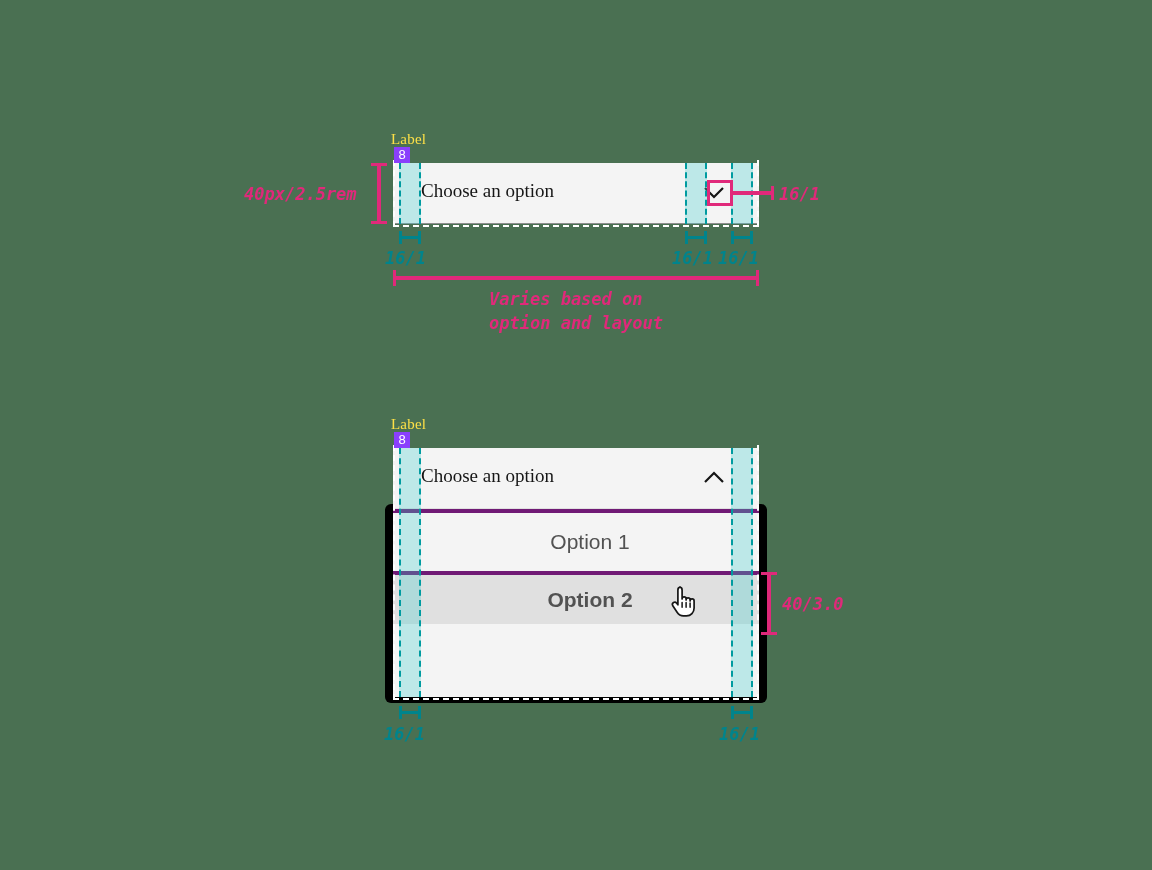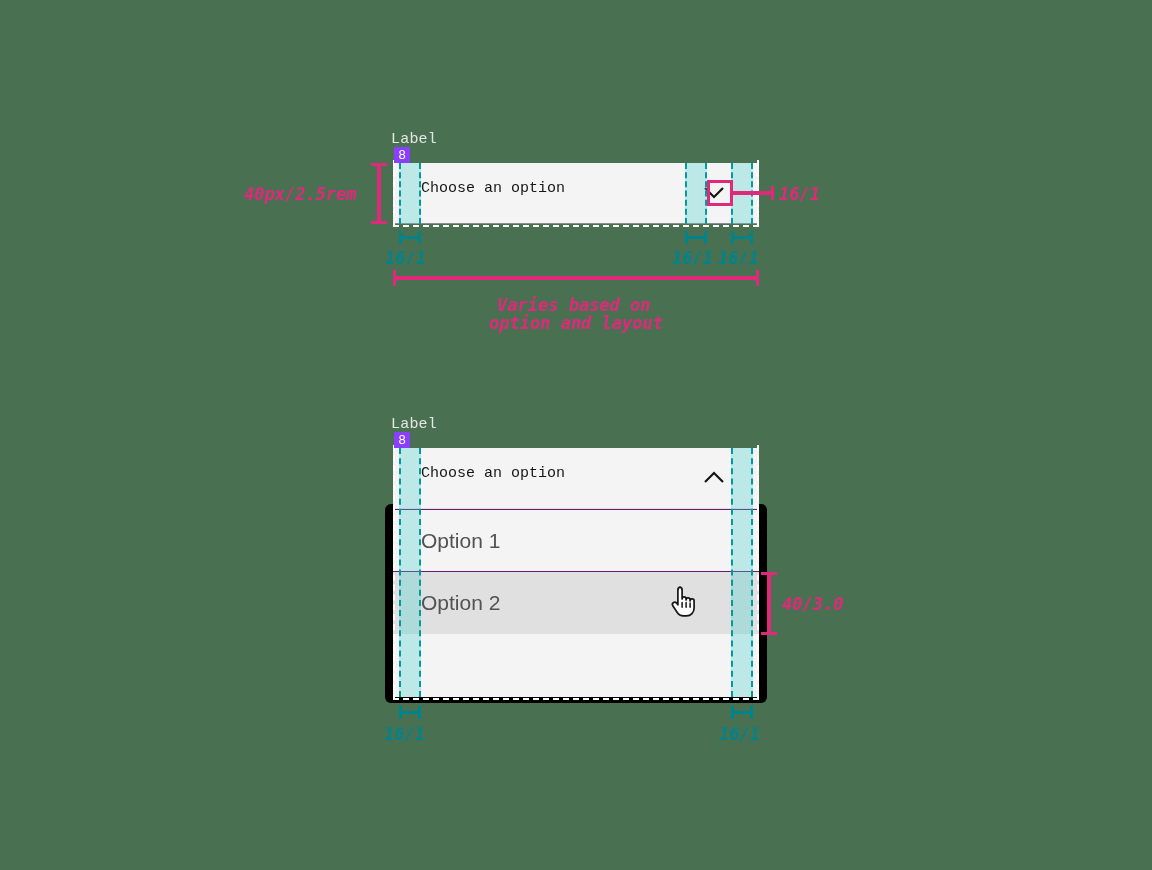--- a/index.html
+++ b/index.html
@@ -25,23 +25,23 @@
     font-family: "DejaVu Sans Mono", monospace;
     font-size: 17px;
     font-weight: 700;
     letter-spacing: 0px;
     white-space: pre;
     font-style: italic;
   }
   .anno-pink { color: #e0297a; }
   .anno-teal { color: #00848c; }
   .anno-label {
-    font-family: Liberation Mono, monospace;
+    font-family: Liberation Serif, serif;
     font-size: 15px;
-    color: #e5e5e5;
+    color: #fde047;
     letter-spacing: .2px;
   }
 
   
   .badge8 {
     background: #8a3ffc;
     color: #ffffff;
     font-family: "Liberation Sans", sans-serif;
     font-size: 13px;
     line-height: 15px;
@@ -53,38 +53,39 @@
 
   
   .field {
     background: #f4f4f4;
     border-bottom: 1px solid #8d8d8d;
     box-sizing: border-box;
     display: flex;
     align-items: center;
   }
   .field-text {
-    font-family: Liberation Mono, monospace;
-    font-size: 15px;
+    font-family: Liberation Serif, serif;
+    font-size: 19px;
     color: #161616;
     white-space: nowrap;
     text-align: center;
   }
 
   
   .menu {
     background: #f4f4f4;
     box-shadow: 0 3px 0 0 #000, 0 0 0 0 #000;
   }
   .menu-item {
     box-sizing: border-box;
     display: flex;
     align-items: center;
     background: #f4f4f4;
-    border-top: 1px solid #701a75;
+    border-top: 4px solid #701a75;
+    justify-content: center;
   }
   .menu-item.hovered { background: #e0e0e0; }
   .menu-item-text {
     font-family: "Liberation Sans", sans-serif;
     font-size: 21px;
     color: #525252;
     white-space: nowrap;
   }
 
   
@@ -232,21 +233,21 @@
       <div class="cap l"></div>
       <div class="cap r"></div>
   </div>
   <div class="abs anno-mono anno-teal" style="left:718px; top:248px;">16/1</div>
 
   <div class="abs measure-hp" style="left:393px; top:270px; width:366px; height:16px;">
     <div class="bar"></div>
       <div class="cap l"></div>
       <div class="cap r"></div>
   </div>
-  <div class="abs anno-mono anno-pink" style="left:489px; top:295px;margin-left:8px;">Varies based on</div>
+  <div class="abs anno-mono anno-pink" style="left:489px; top:289px;">Varies based on</div>
   <div class="abs anno-mono anno-pink" style="left:489px; top:313px;">option and layout</div>
 
   <div class="abs anno-label" style="left:391px; top:416px;">Label</div>
 
   <div class="abs badge8" style="left:394px; top:432px;">8</div>
 
   <div class="abs" style="left:385px; top:504px; width:382px; height:199px;
               background:#000; border-radius:6px; z-index:5;"></div>
 
   <div class="abs field" style="left:393px; top:448px; width:366px; height:61px; border-bottom:1px solid #e0e0e0; z-index:10;">
@@ -256,21 +257,21 @@
       <svg class="chev" width="22" height="18" viewBox="0 0 22 18" aria-hidden="true">
         <path d="M2 13 L11 4 L20 13" fill="none" stroke="#161616" stroke-width="2.2"></path>
       </svg>
     </span>
   </div>
 
   <div class="abs menu" style="left:393px; top:509px; width:366px; height:188px; z-index:10;">
     <div class="menu-item" style="height:62px;">
       <span class="menu-item-text" style="margin-left:28px;">Option 1</span>
     </div>
-    <div class="menu-item hovered" style="height:63px;">
+    <div class="menu-item hovered" style="height:53px;font-weight:bold;">
       <span class="menu-item-text" style="margin-left:28px;">Option 2</span>
     </div>
   </div>
 
   <div class="abs tealbox" style="left:399px; top:448px; width:22px; height:249px;"></div>
   <div class="abs tealbox" style="left:731px; top:448px; width:22px; height:249px;"></div>
 
   <div class="abs white-dash" style="left:393px; top:445px; width:366px; height:255px; border-top:none;"></div>
 
   <div class="abs measure-v" style="left:761px; top:572px; width:16px; height:63px;">

